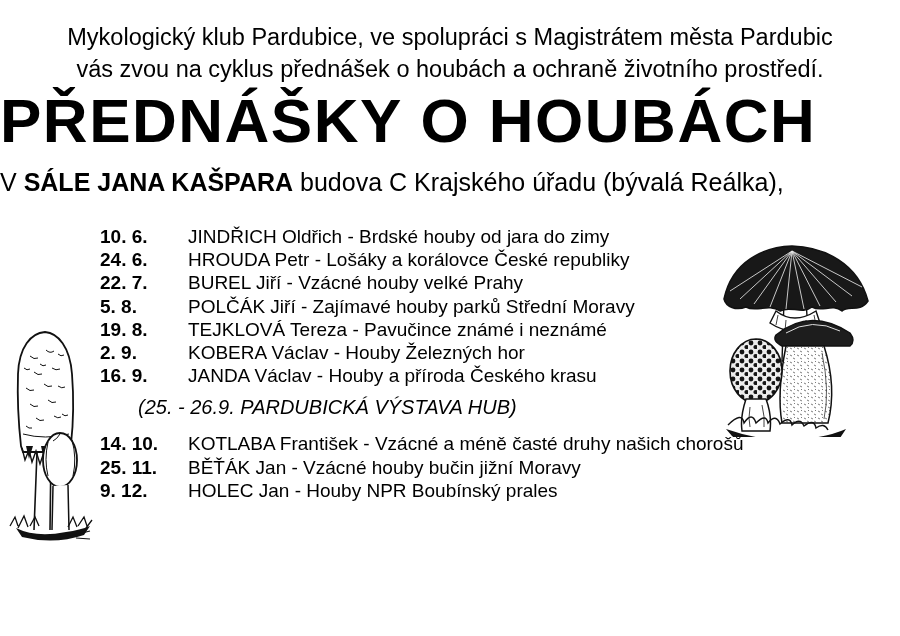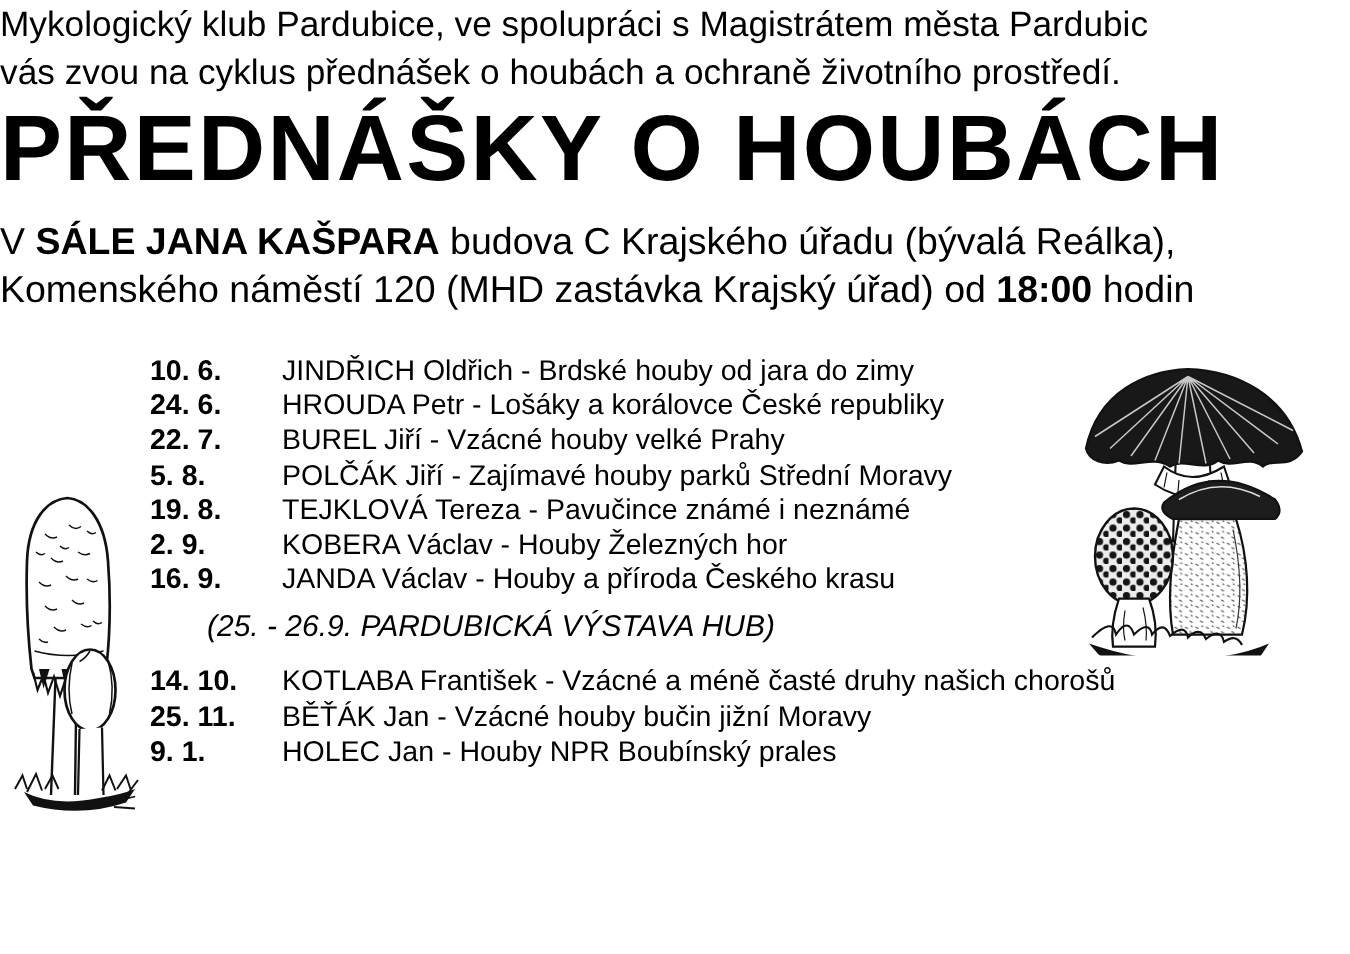--- a/index.html
+++ b/index.html
@@ -1,21 +1,21 @@
 <!DOCTYPE html>
 <html><head>
 <meta charset="utf-8">
 <style>
   html,body { margin:0; padding:0; background:#888; }
   .poster {
     position:relative; width:900px; height:636px; margin:0 auto;
     background:#ffffff; color:#000000; overflow:hidden;
     font-family:"Liberation Sans", sans-serif;
   }
-  .intro { font-size:23.5px; line-height:32px; }
+  .intro { padding-top:21px; text-align:center; font-size:23.5px; line-height:32px; }
   .title {
     margin:4px 0 0 0; font-weight:bold;
     font-size:62px; line-height:64px; letter-spacing:1.5px; white-space:nowrap;
   }
   .venue { margin-top:13px; font-size:25px; line-height:32px; }
   .venue b { font-weight:bold; }
   .lectures { margin:27px 0 0 100px; font-size:19px; line-height:23.2px; }
   .lectures.block2 { margin-top:13px; }
   .lrow .date { display:inline-block; width:88px; font-weight:bold; }
   .note { margin:9px 16px 0 138px; font-style:italic; font-size:20px; line-height:23px; }
@@ -31,39 +31,38 @@
 
   <div class="intro">
     <div>Mykologický klub Pardubice, ve spolupráci s Magistrátem města Pardubic</div>
     <div>vás zvou na cyklus přednášek o houbách a ochraně životního prostředí.</div>
   </div>
 
   <h1 class="title">PŘEDNÁŠKY O HOUBÁCH</h1>
 
   <div class="venue">
     <div><span>V </span><b>SÁLE JANA KAŠPARA</b><span> budova C Krajského úřadu (bývalá Reálka),</span></div>
-    <div><span>Komenského náměstí 120 (MHD zastávka Krajský úřad) od </span><b>18:00</b><span> hodin</span></div>
   </div>
 
   <div class="lectures block1">
     <div class="lrow"><span class="date">10. 6.</span><span class="entry">JINDŘICH Oldřich - Brdské houby od jara do zimy</span></div>
     <div class="lrow"><span class="date">24. 6.</span><span class="entry">HROUDA Petr - Lošáky a korálovce České republiky</span></div>
     <div class="lrow"><span class="date">22. 7.</span><span class="entry">BUREL Jiří - Vzácné houby velké Prahy</span></div>
     <div class="lrow"><span class="date">5. 8.</span><span class="entry">POLČÁK Jiří - Zajímavé houby parků Střední Moravy</span></div>
     <div class="lrow"><span class="date">19. 8.</span><span class="entry">TEJKLOVÁ Tereza - Pavučince známé i neznámé</span></div>
     <div class="lrow"><span class="date">2. 9.</span><span class="entry">KOBERA Václav - Houby Železných hor</span></div>
     <div class="lrow"><span class="date">16. 9.</span><span class="entry">JANDA Václav - Houby a příroda Českého krasu</span></div>
   </div>
 
   <div class="note">(25. - 26.9. PARDUBICKÁ VÝSTAVA HUB)</div>
 
   <div class="lectures block2">
     <div class="lrow"><span class="date">14. 10.</span><span class="entry">KOTLABA František - Vzácné a méně časté druhy našich chorošů</span></div>
     <div class="lrow"><span class="date">25. 11.</span><span class="entry">BĚŤÁK Jan - Vzácné houby bučin jižní Moravy</span></div>
-    <div class="lrow"><span class="date">9. 1.</span><span class="entry">HOLEC Jan - Houby NPR Boubínský prales</span></div>
+    <div class="lrow"><span class="date">9. 12.</span><span class="entry">HOLEC Jan - Houby NPR Boubínský prales</span></div>
   </div>
 
 
   <svg class="shroom shroom-left" viewBox="0 0 90 214" aria-hidden="true">
 
     <path d="M31,122 L28,200 L44,200 L45,122 Z" fill="#fff"></path>
     <path d="M31,122 L28,200 M45,122 L44,200" stroke="#111" stroke-width="1.6" fill="none"></path>
 
     <path d="M39,2 C25,3 13,17 12,44 C11,74 13,98 15,116 L17,122 L63,122 L65,114 C67,96 68,70 66,44 C64,17 52,3 39,2 Z" fill="#fff" stroke="#111" stroke-width="1.8"></path>
     <g stroke="#111" stroke-width="1" fill="none">

